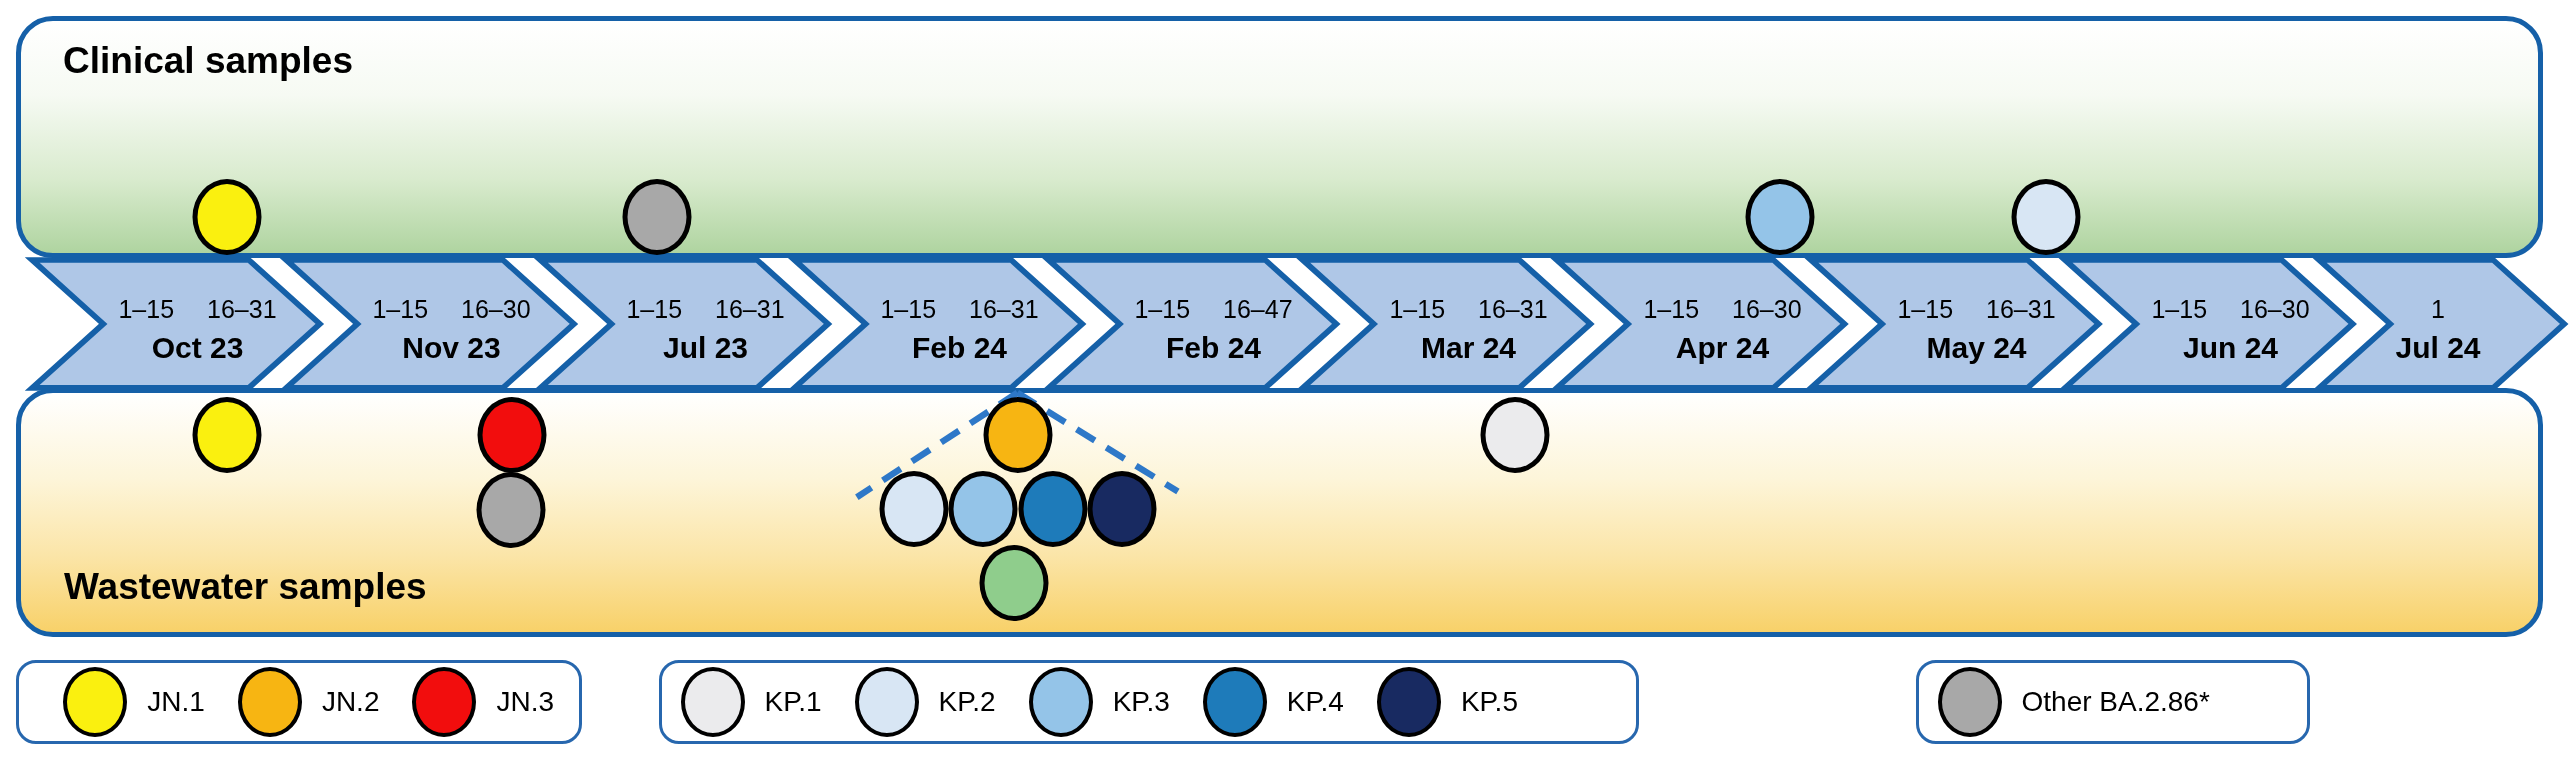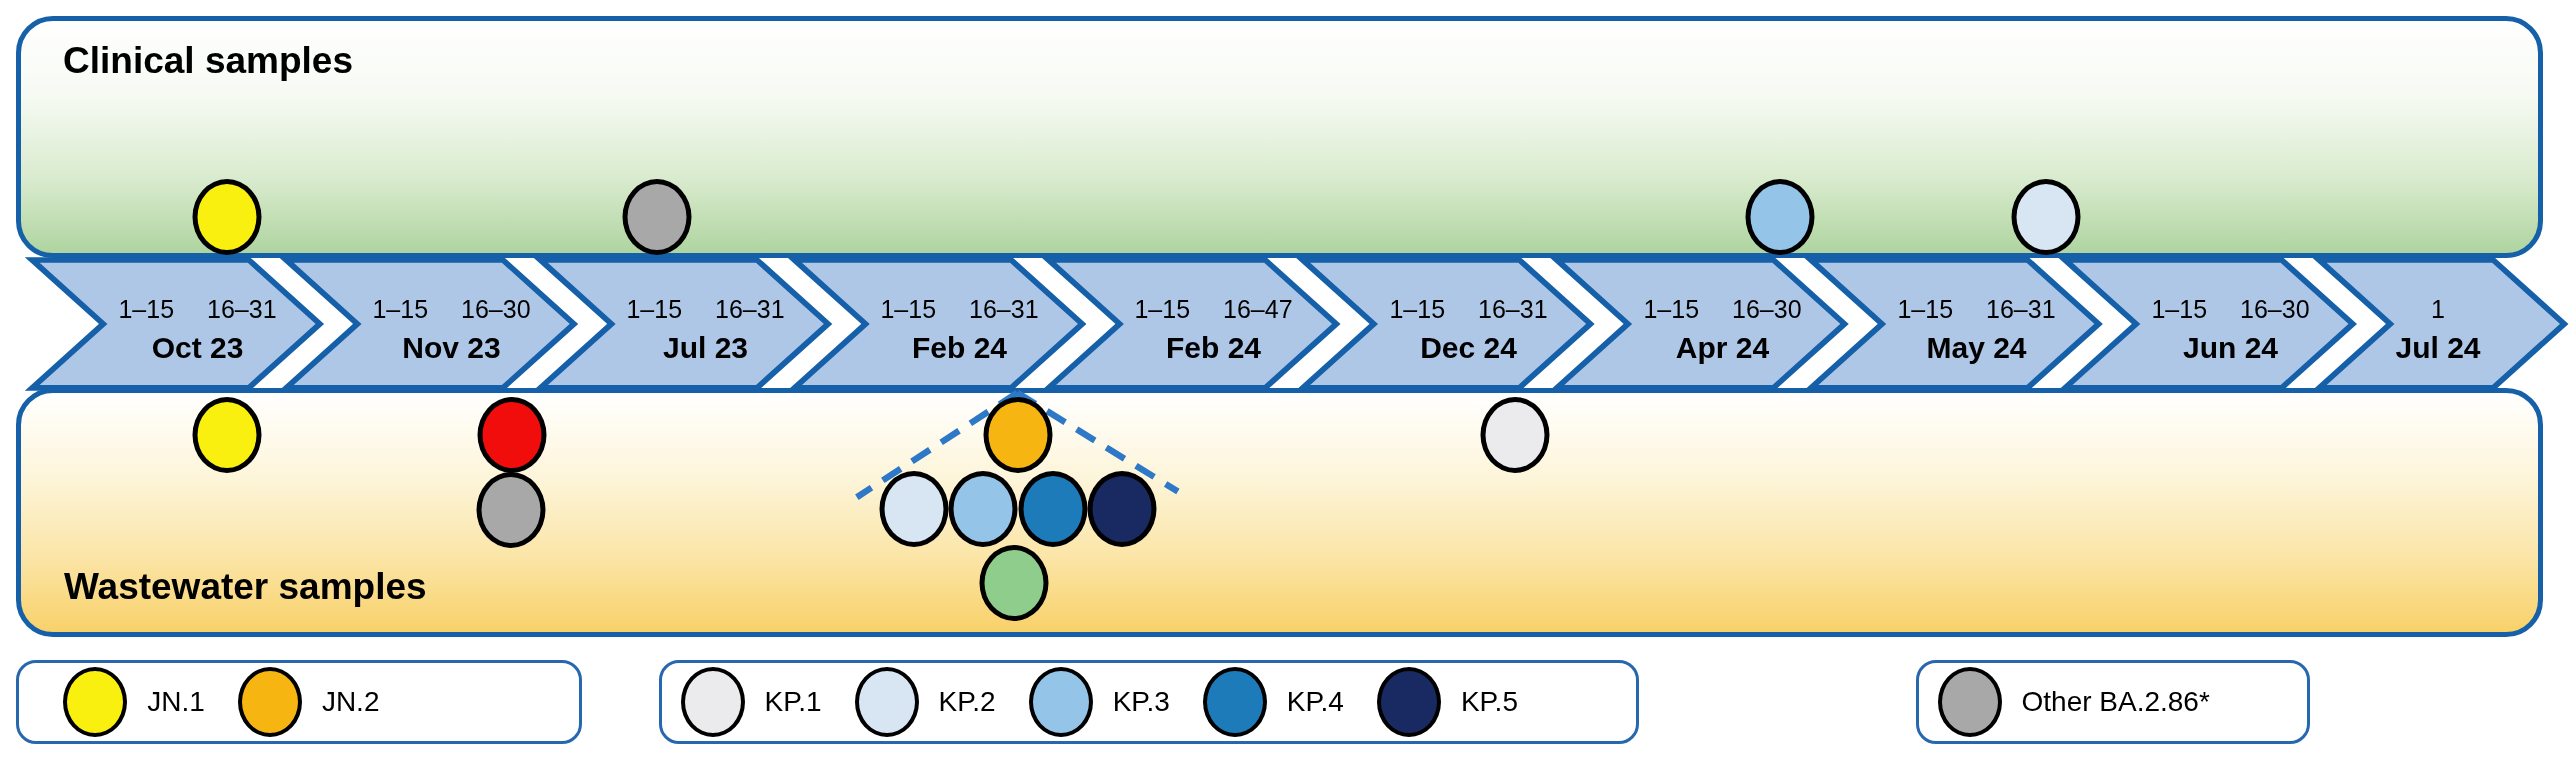--- a/index.html
+++ b/index.html
@@ -132,21 +132,21 @@
           <span>1–15</span>
           <span>16–47</span>
         </div>
         <div class="chev-month">Feb 24</div>
       </div>
       <div class="chev-label" style="left: 1360px; width: 217px;">
         <div class="chev-ranges">
           <span>1–15</span>
           <span>16–31</span>
         </div>
-        <div class="chev-month">Dec 24</div>
+        <div class="chev-month">Mar 24</div>
       </div>
       <div class="chev-label" style="left: 1614px; width: 217px;">
         <div class="chev-ranges">
           <span>1–15</span>
           <span>16–30</span>
         </div>
         <div class="chev-month">Apr 24</div>
       </div>
       <div class="chev-label" style="left: 1868px; width: 217px;">
         <div class="chev-ranges">
@@ -194,20 +194,24 @@
 
   <div class="legend-box g1 legend-items">
       <div class="legend-item">
         <span class="legend-dot" style="background: rgb(250, 240, 15);"></span>
         <span class="legend-label">JN.1</span>
       </div>
       <div class="legend-item">
         <span class="legend-dot" style="background: rgb(247, 181, 18);"></span>
         <span class="legend-label">JN.2</span>
       </div>
+      <div class="legend-item">
+        <span class="legend-dot" style="background: rgb(242, 13, 13);"></span>
+        <span class="legend-label">JN.3</span>
+      </div>
     </div>
   <div class="legend-box g2 legend-items">
       <div class="legend-item">
         <span class="legend-dot" style="background: rgb(235, 235, 237);"></span>
         <span class="legend-label">KP.1</span>
       </div>
       <div class="legend-item">
         <span class="legend-dot" style="background: rgb(216, 230, 244);"></span>
         <span class="legend-label">KP.2</span>
       </div>

